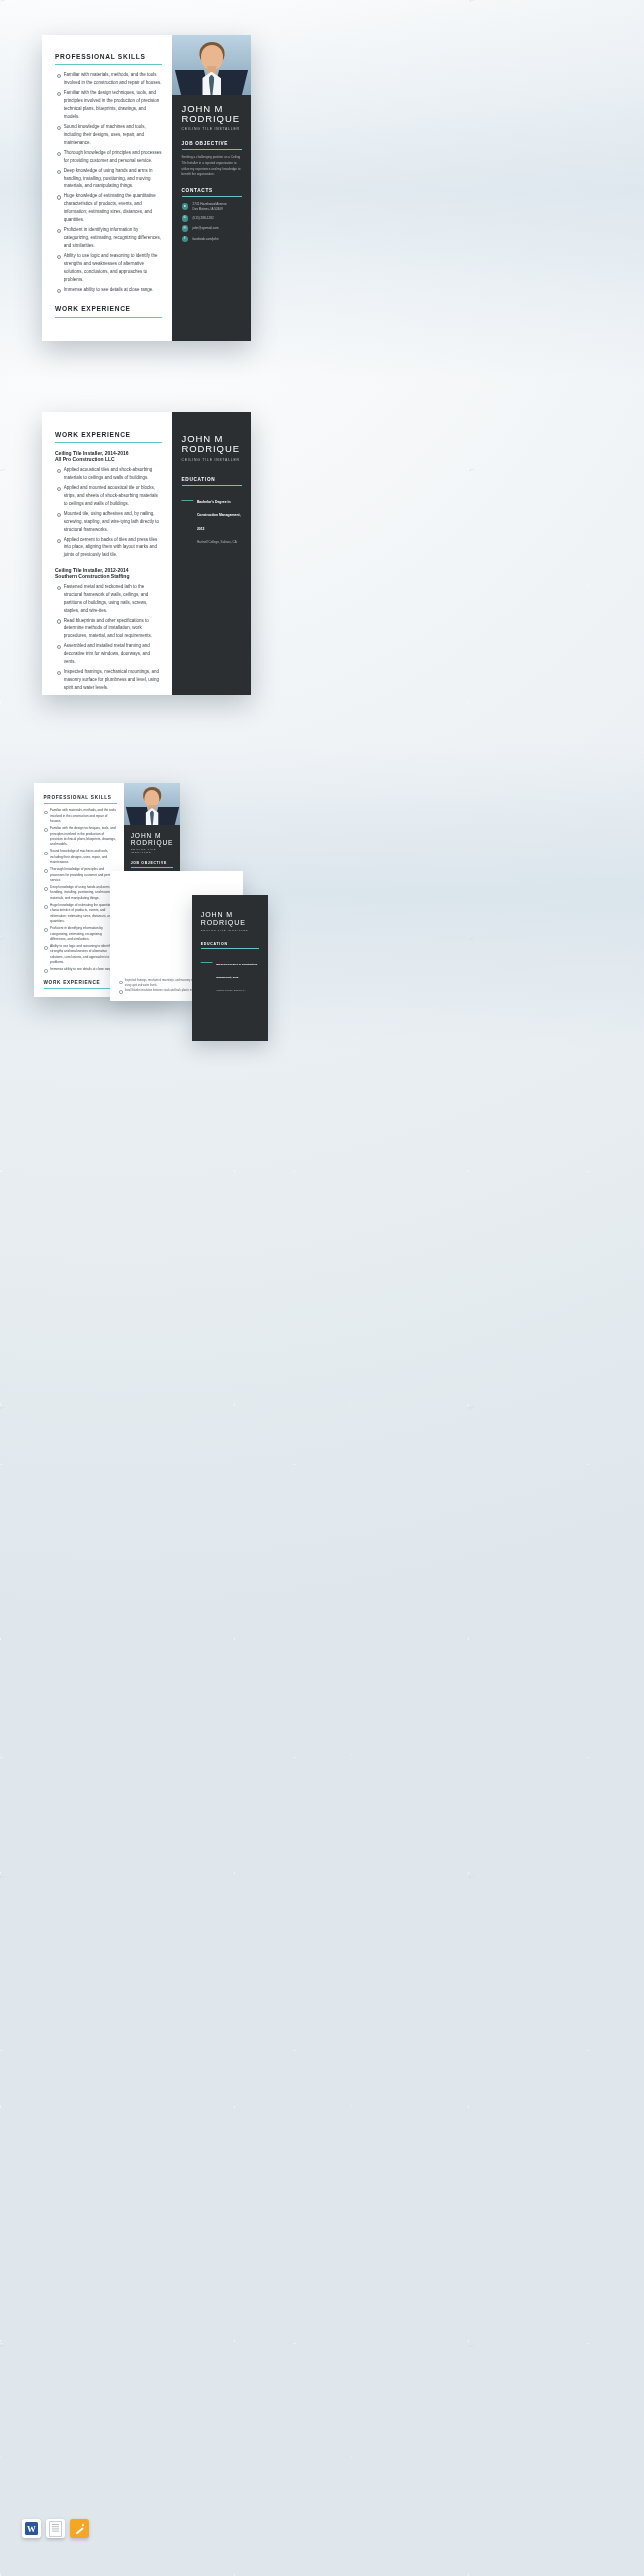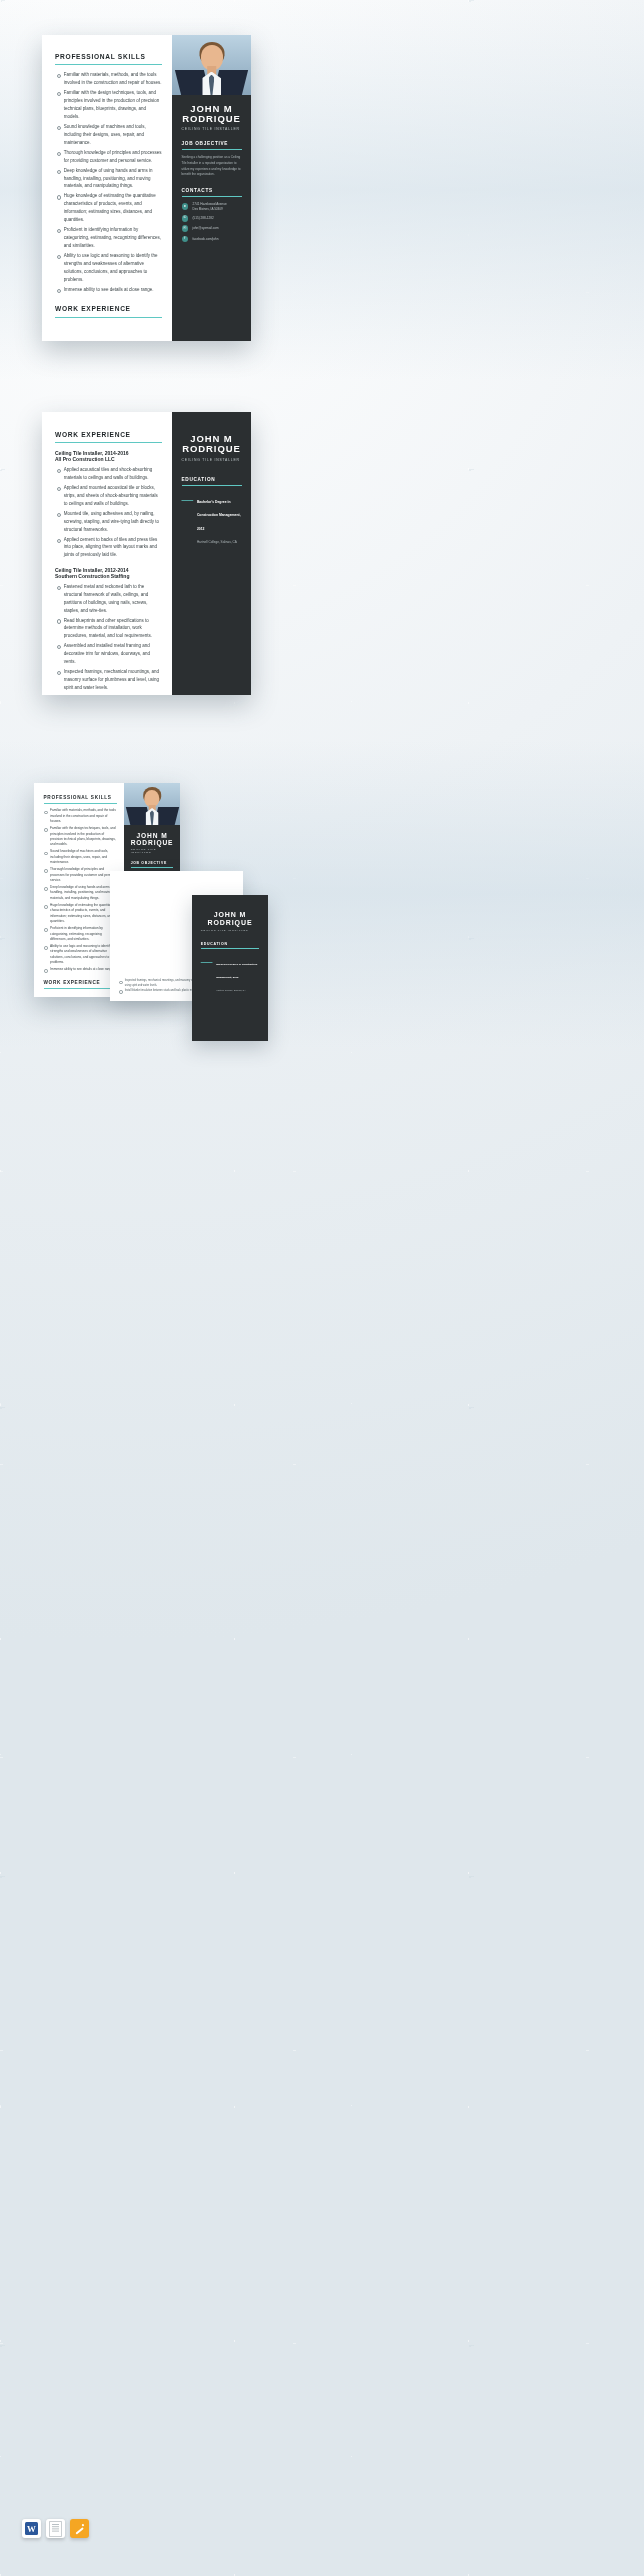--- a/index.html
+++ b/index.html
@@ -120,25 +120,24 @@
     position:absolute;left:50%;transform:translateX(-50%);bottom:0;
     background:#f3f6f8;
     clip-path:polygon(50% 0,100% 28%,100% 100%,0 100%,0 28%);
   }
   .photo .tie{
     position:absolute;left:50%;transform:translateX(-50%);bottom:0;
     background:#4a5d70;
     clip-path:polygon(50% 0,100% 16%,66% 100%,34% 100%,0 16%);
   }
   .name{
-    font-weight:bold;
+    font-weight:normal;
     line-height:1.08;
     letter-spacing:0.9px;
     color:#fff;
-    text-align:center;
   }
   .role{
     color:#bfc7ca;
     letter-spacing:0.8px;
   }
   .rsec{
     font-weight:bold;letter-spacing:0.7px;color:#ffffff;
   }
   .rrule{height:0.7px;background:#5fc8c3;}
   .robj{color:#aeb7ba;line-height:1.85;}

